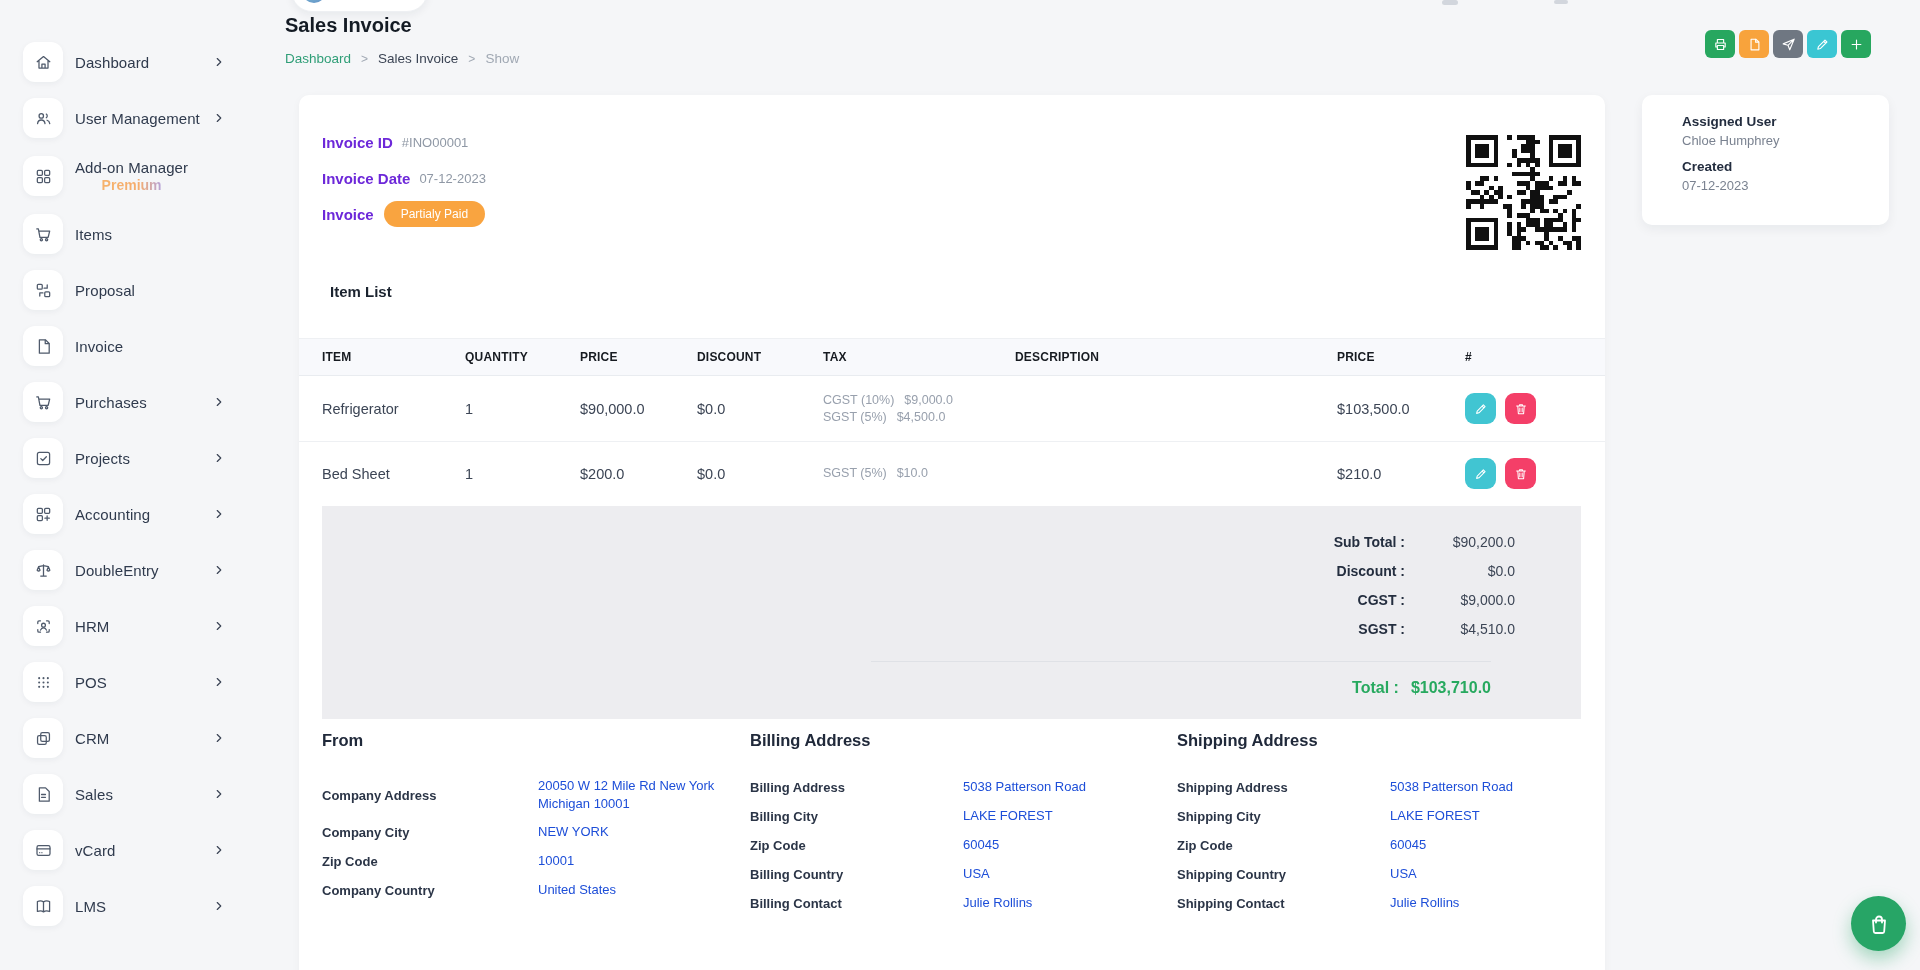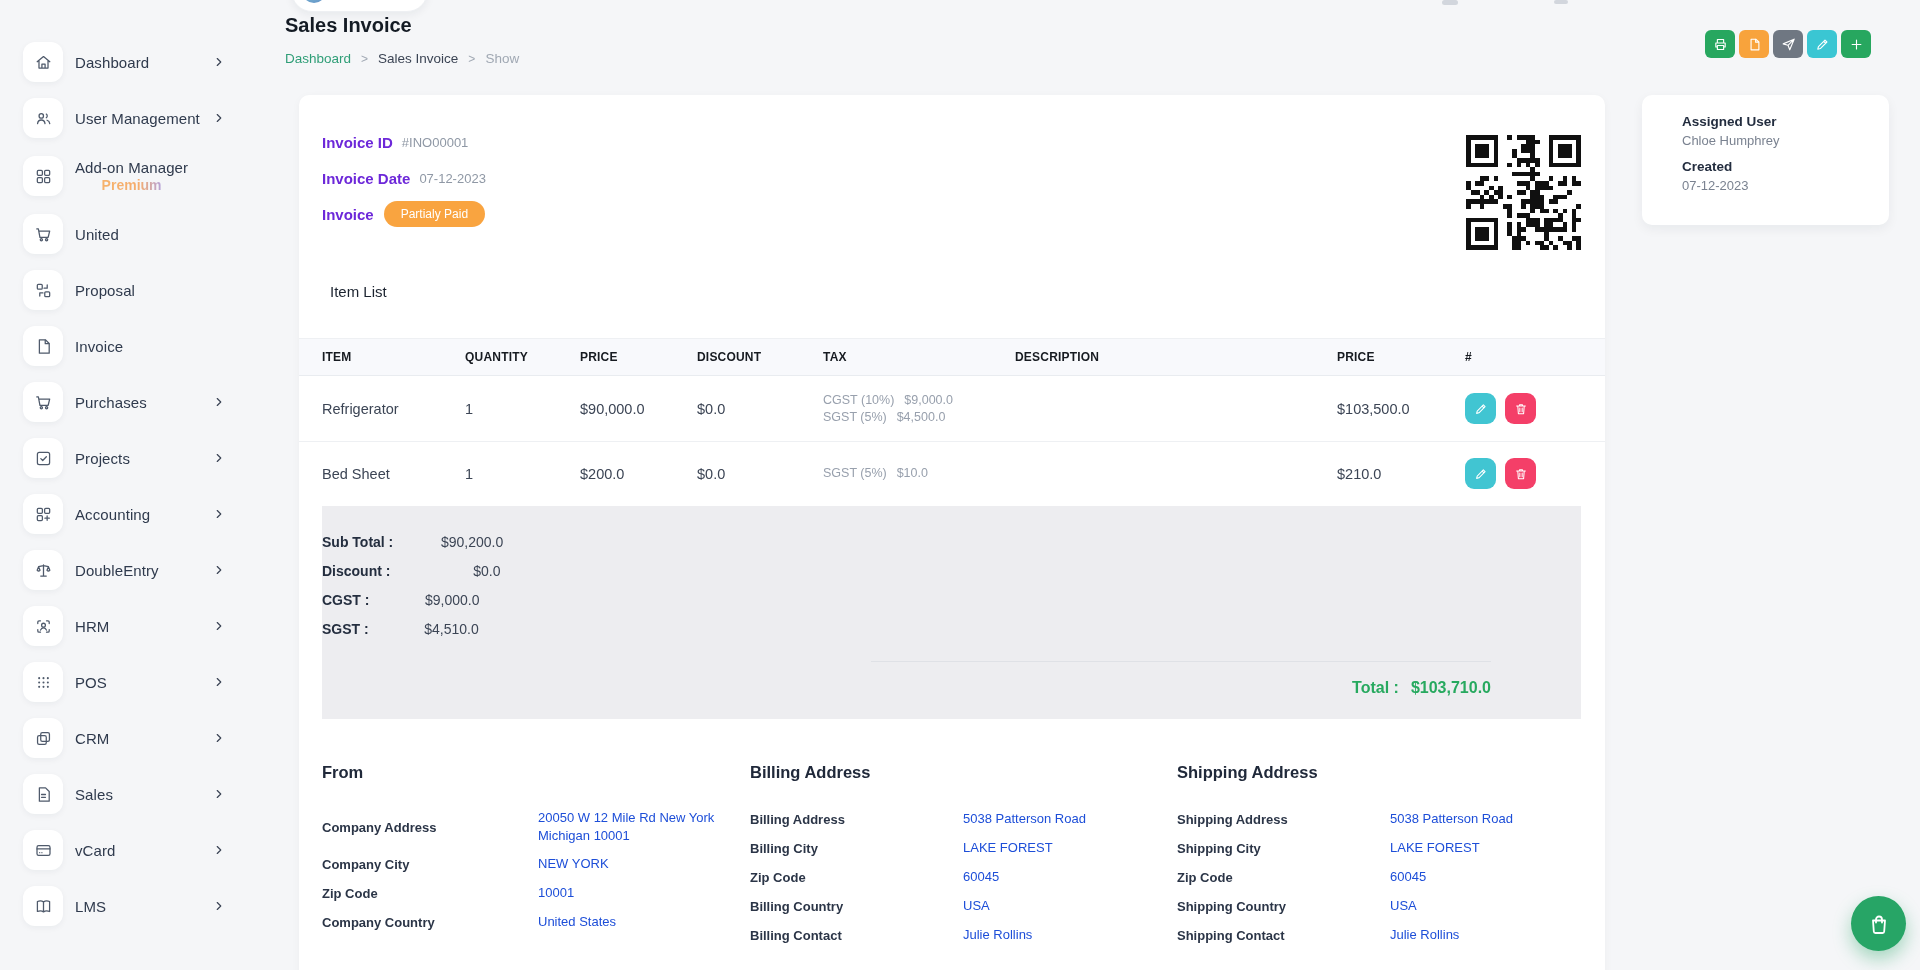--- a/index.html
+++ b/index.html
@@ -49,45 +49,45 @@
                box-shadow:0 2px 8px rgba(20,30,50,.04); }
   .meta { position:absolute; left:23px; top:36px; }
   .meta-row { display:flex; align-items:center; margin-bottom:14px; height:22px; }
   .meta-label { font-size:15px; font-weight:700; color:#6d28d9; }
   .meta-value { font-size:13px; color:#8f98a5; margin-left:9px; }
   .status-badge { margin-left:10px; background:#f9a440; color:#fff; font-size:12px; font-weight:500;
                   padding:6px 17px; border-radius:15px; }
   .qr-box { position:absolute; left:1167px; top:40px; width:115px; height:115px; }
   .qr-box svg { width:115px; height:115px; shape-rendering:crispEdges; }
 
-  .item-list-title { position:absolute; left:31px; top:188px; font-size:15px; font-weight:400; color:#1b232f; }
+  .item-list-title { position:absolute; left:31px; top:188px; font-size:15px; font-weight:700; color:#1b232f; }
 
   .inv-table { position:absolute; left:0; top:243px; width:1306px; border-collapse:collapse; table-layout:fixed; }
   .inv-table th { background:#f8f9fc; border-top:1px solid #eef0f3; border-bottom:1px solid #e9ecf0; height:37px;
                   font-size:12px; font-weight:700; color:#171b21; text-align:left; padding-left:23px; letter-spacing:.2px; }
   .inv-table td { font-size:14.5px; color:#3c4555; text-align:left; padding-left:23px; border-bottom:1px solid #eef0f3; }
   .row-a td { height:66px; } .row-b td { height:64px; border-bottom:none; }
   .tax-line { font-size:12.5px; color:#98a0ad; line-height:17px; white-space:nowrap; }
   .tax-amt { margin-left:10px; }
   .act-btns { display:flex; gap:9px; }
   .mini-btn { width:31px; height:31px; border:none; border-radius:9px; display:flex; align-items:center; justify-content:center; cursor:pointer; }
   .mini-btn svg { width:14px; height:14px; stroke:#fff; fill:none; stroke-width:1.8; stroke-linecap:round; stroke-linejoin:round; }
   .mb-teal { background:#41c5d2; } .mb-pink { background:#f43f68; }
 
   .totals { position:absolute; left:23px; top:411px; width:1259px; height:213px; background:#ededf0; }
-  .t-row { display:flex; align-items:center; height:29px; padding-right:49px; }
+  .t-row { display:flex; justify-content:flex-end; align-items:center; height:29px; padding-right:66px; }
   .t-row:first-child { margin-top:21px; }
   .t-label { font-size:14px; font-weight:700; color:#242e3f; }
   .t-value { width:110px; text-align:right; font-size:14px; color:#3c4555; }
   .t-divider { height:1px; background:#dfe1e6; width:620px; margin:18px 90px 0 auto; }
   .t-total { display:flex; justify-content:flex-end; align-items:center; padding-right:90px; margin-top:17px; }
   .t-total-label { font-size:16px; font-weight:700; color:#27a95f; }
   .t-total-value { font-size:16px; font-weight:700; color:#27a95f; margin-left:12px; }
 
-  .addr-col { position:absolute; top:668px; }
+  .addr-col { position:absolute; top:636px; }
   .addr-from { left:23px; width:420px; }
   .addr-billing { left:451px; width:420px; }
   .addr-shipping { left:878px; width:420px; }
   .addr-title { font-size:16.5px; font-weight:700; color:#20293a; margin-bottom:27px; }
   .addr-row { display:flex; margin-bottom:9px; min-height:20px; align-items:center; }
   .addr-label { font-size:13px; font-weight:600; color:#2b3547; flex:0 0 216px; }
   .addr-billing .addr-label, .addr-shipping .addr-label { flex-basis:213px; }
   .addr-value { font-size:13px; color:#1d4ed8; max-width:180px; line-height:18px; }
 
   .fab { position:absolute; left:1851px; top:896px; width:55px; height:55px; border-radius:50%; border:none; background:#27a566;
@@ -142,21 +142,21 @@
     </span>
   </div>
   <div class="side-item">
     <span class="icon-tile">
         <svg class="si" viewBox="0 0 24 24">
           <path d="M3.5 5h2l2 10.5h10.4l1.9-7.7H6.2"></path>
           <circle cx="9.3" cy="18.6" r="1.4"></circle>
           <circle cx="15.9" cy="18.6" r="1.4"></circle>
         </svg>
       </span>
-    <span class="side-label">United</span>
+    <span class="side-label">Items</span>
   </div>
   <div class="side-item">
     <span class="icon-tile">
         <svg class="si" viewBox="0 0 24 24">
           <rect x="4.2" y="4.2" width="6.2" height="6.2" rx="1.3"></rect>
           <rect x="13.6" y="13.6" width="6.2" height="6.2" rx="1.3"></rect>
           <path d="M16.7 5v4h-4M7.3 19v-4h4"></path>
         </svg>
       </span>
     <span class="side-label">Proposal</span>

